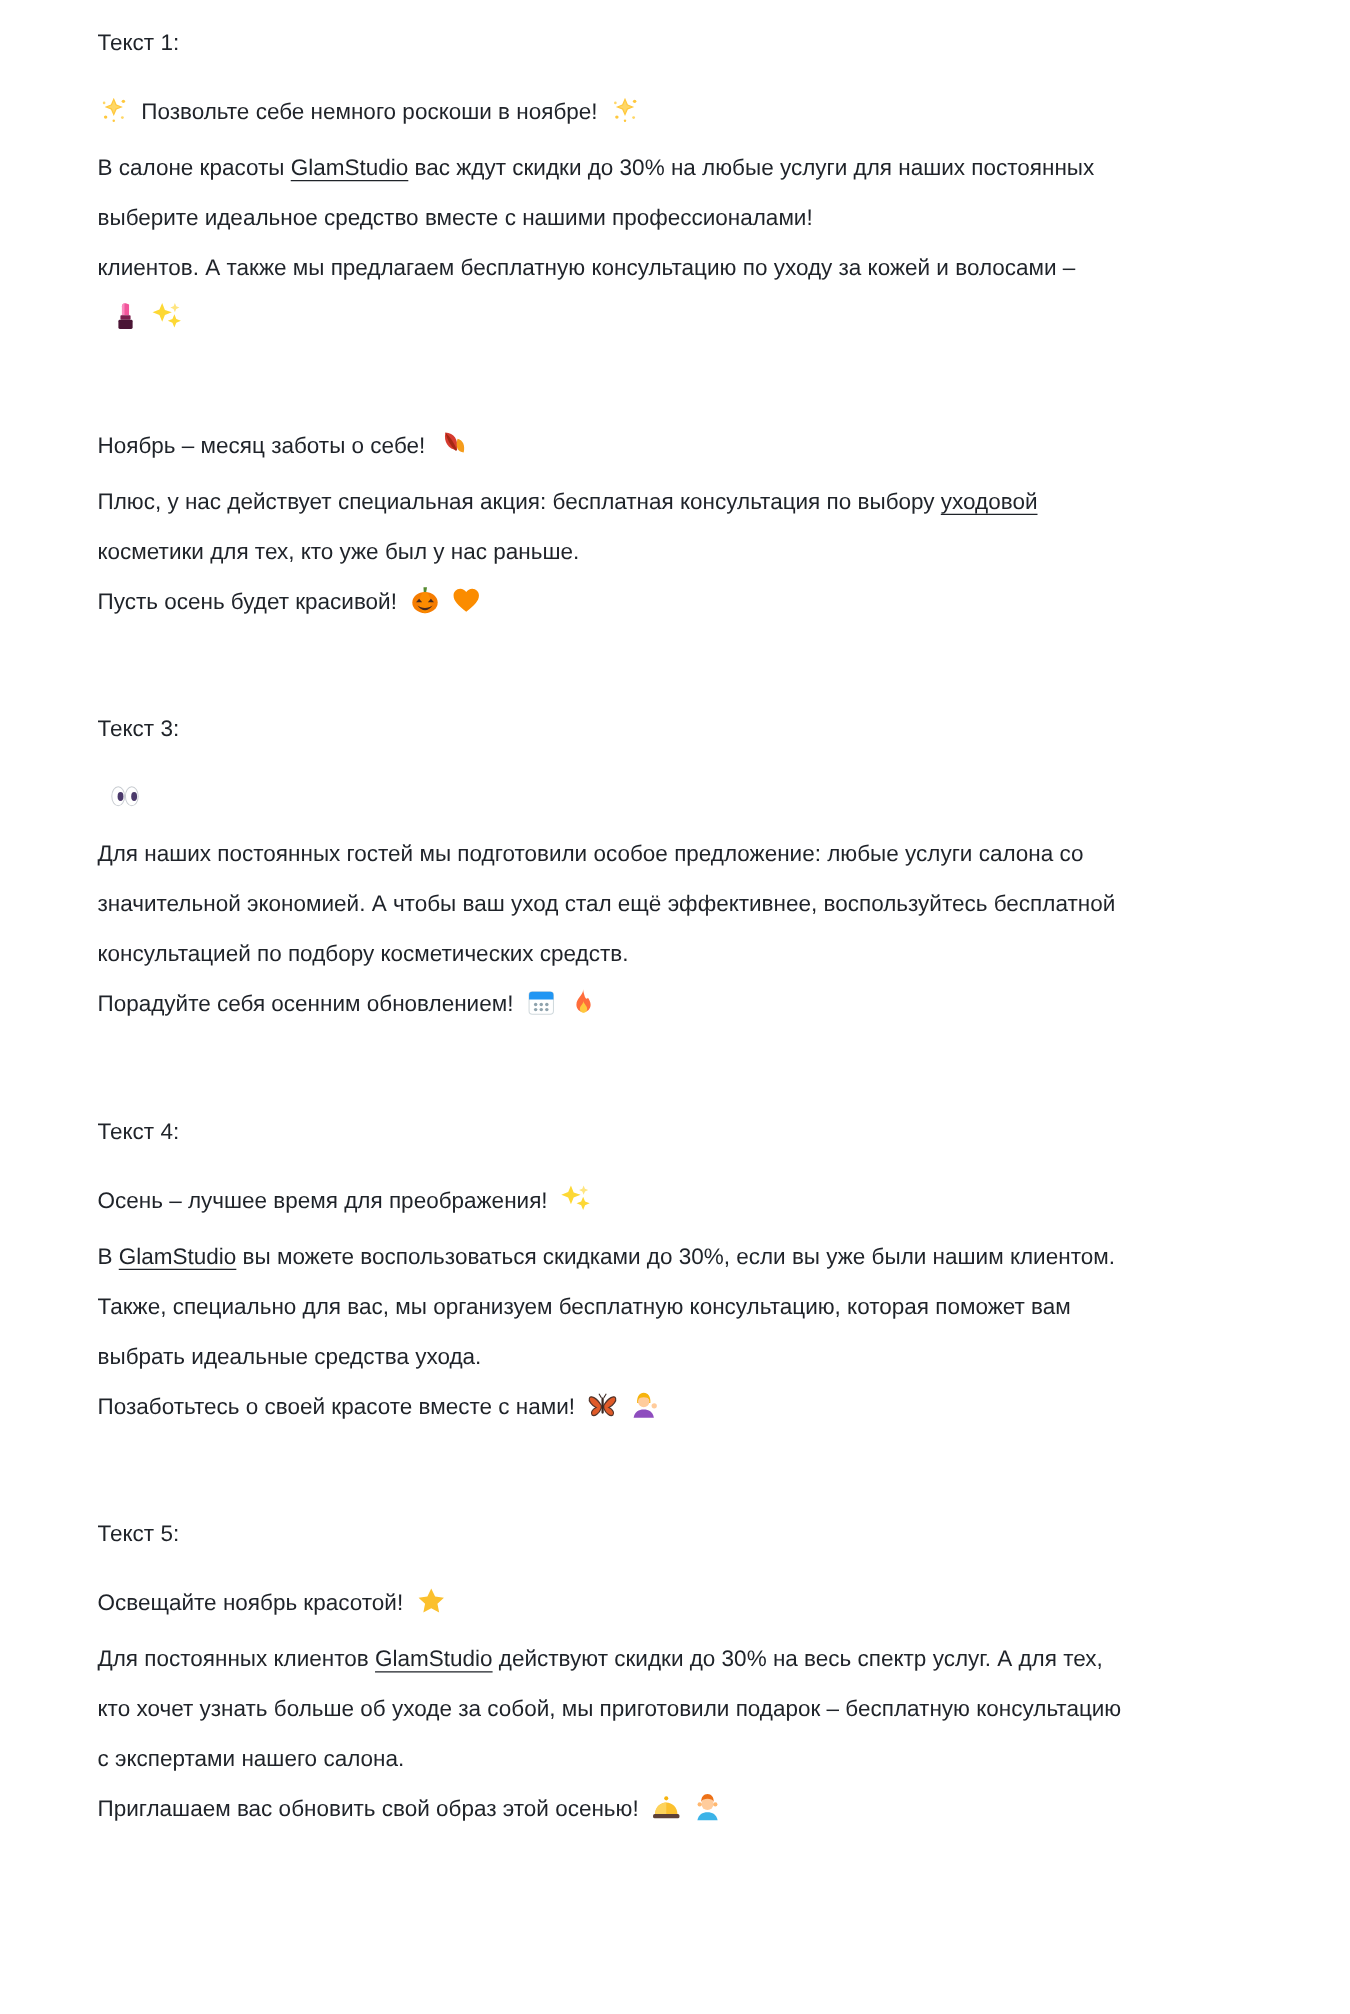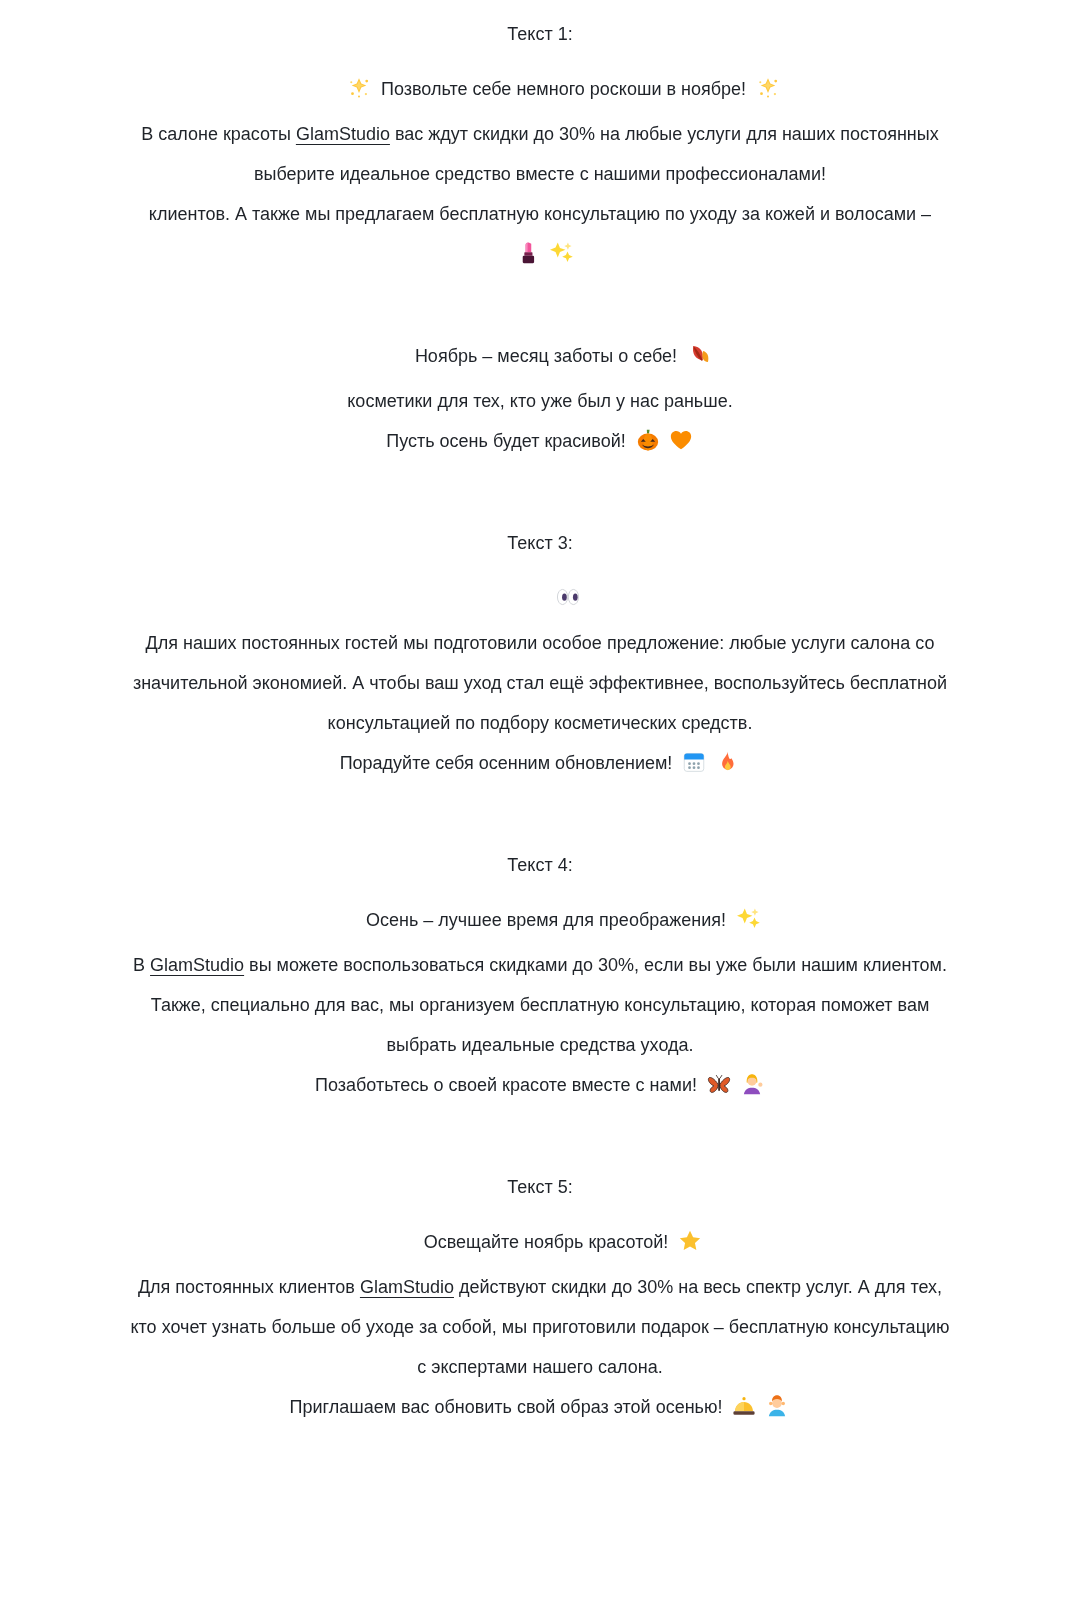--- a/index.html
+++ b/index.html
@@ -1,25 +1,25 @@
 <!DOCTYPE html>
 <html lang="ru"><head>
 <meta charset="utf-8">
 <style>
   html,body{margin:0;padding:0;}
   body{
     width:1080px;height:1611px;overflow:hidden;background:#ffffff;
     font-family:"Liberation Sans","DejaVu Sans",sans-serif;
     color:#1f2329;
   }
-  main{padding:14px 78px 0 78px;text-align:center;}
+  main{padding:14px 78px 0 78px;}
   .text-section{margin-bottom:62px;}
   .line{font-size:18px;line-height:40px;white-space:nowrap;font-weight:400;}
   .section-label{margin-bottom:15px;}
-  .headline{margin-bottom:5px;margin-left:47px;}
+  .headline{margin-bottom:5px;}
   .misspell{
     text-decoration-line:underline;
     text-decoration-style:wavy;
     text-decoration-color:#d93025;
     text-decoration-thickness:1px;
     text-underline-offset:4px;
     text-decoration:underline;
   }
   .emoji{
     display:inline-block;width:26px;height:26px;vertical-align:-6px;
@@ -71,20 +71,21 @@
             </svg></span></div>
   </section>
 
   <section class="text-section">
     <div class="line headline"><span>Ноябрь – месяц заботы о себе!</span><span class="emoji trail" role="img" aria-label="🍂"><svg viewBox="0 0 32 32">
               <path d="M9 5c8.5.5 13 7 11.5 17.5C12 21.5 7 14.5 9 5z" fill="#D63B2F"></path>
               <path d="M9 5c5 4.5 8.5 10 11.5 17.5L19 23C13.5 17.5 10.5 11.5 9 5z" fill="#A52714"></path>
               <path d="M21 11c5.5 1.5 7.5 6.5 6 13.5-6-.5-8.5-6-6-13.5z" fill="#F59C1B"></path>
             </svg></span></div>
     <div class="body-block">
+          <div class="line">Плюс, у нас действует специальная акция: бесплатная консультация по выбору <span class="misspell">уходовой</span></div>
           <div class="line">косметики для тех, кто уже был у нас раньше.</div>
         </div>
     <div class="line closing"><span>Пусть осень будет красивой!</span><span class="emoji trail" role="img" aria-label="🎃"><svg viewBox="0 0 32 32">
               <path d="M14.5 3.5h3.5l-.8 4.5h-2.4z" fill="#558B2F"></path>
               <ellipse cx="16" cy="18.5" rx="12.5" ry="10.5" fill="#F57C00"></ellipse>
               <ellipse cx="16" cy="18.5" rx="5.5" ry="10.5" fill="#FB8C00"></ellipse>
               <path d="M10.2 14.8l3 3.4H7.2z" fill="#44281D"></path>
               <path d="M21.8 14.8l3 3.4h-6z" fill="#44281D"></path>
               <path d="M8.5 21.5c2.2 3.2 4.8 4.7 7.5 4.7s5.3-1.5 7.5-4.7c-2.2 1.6-4.8 2.4-7.5 2.4s-5.3-.8-7.5-2.4z" fill="#44281D"></path>
             </svg></span><span class="emoji trail" role="img" aria-label="🧡"><svg viewBox="0 0 32 32">

